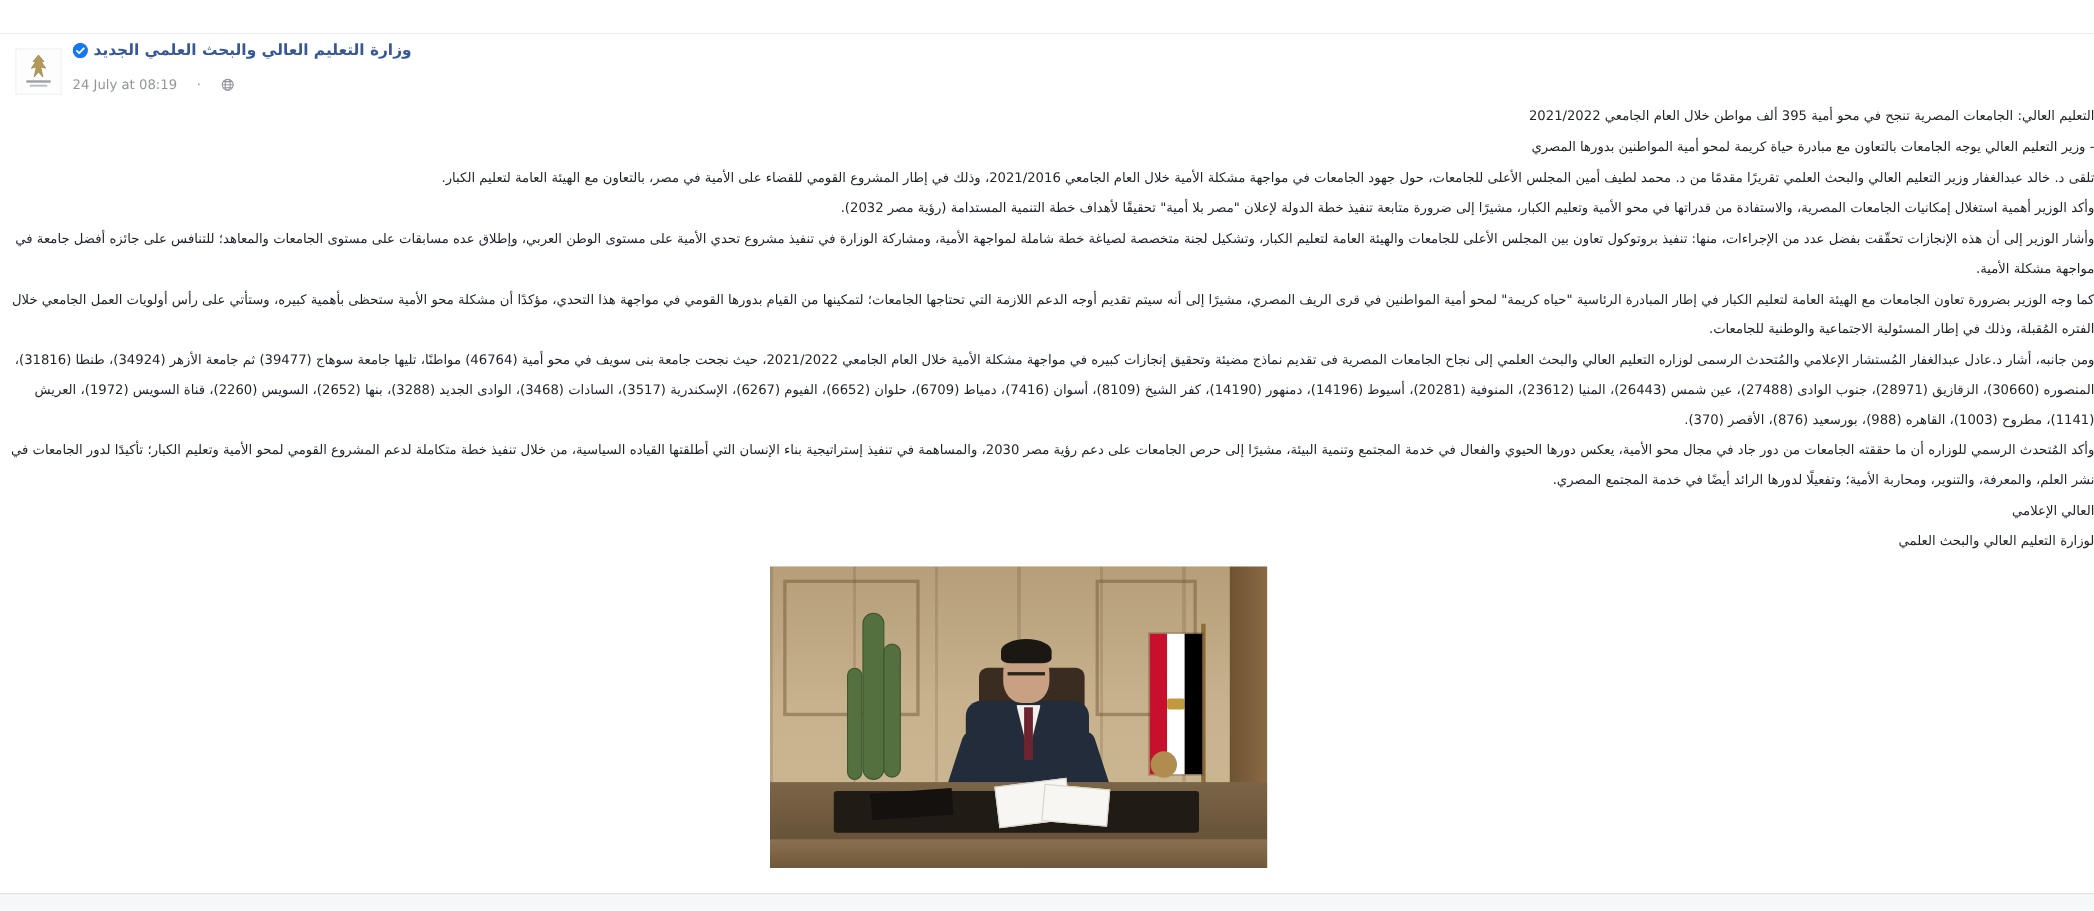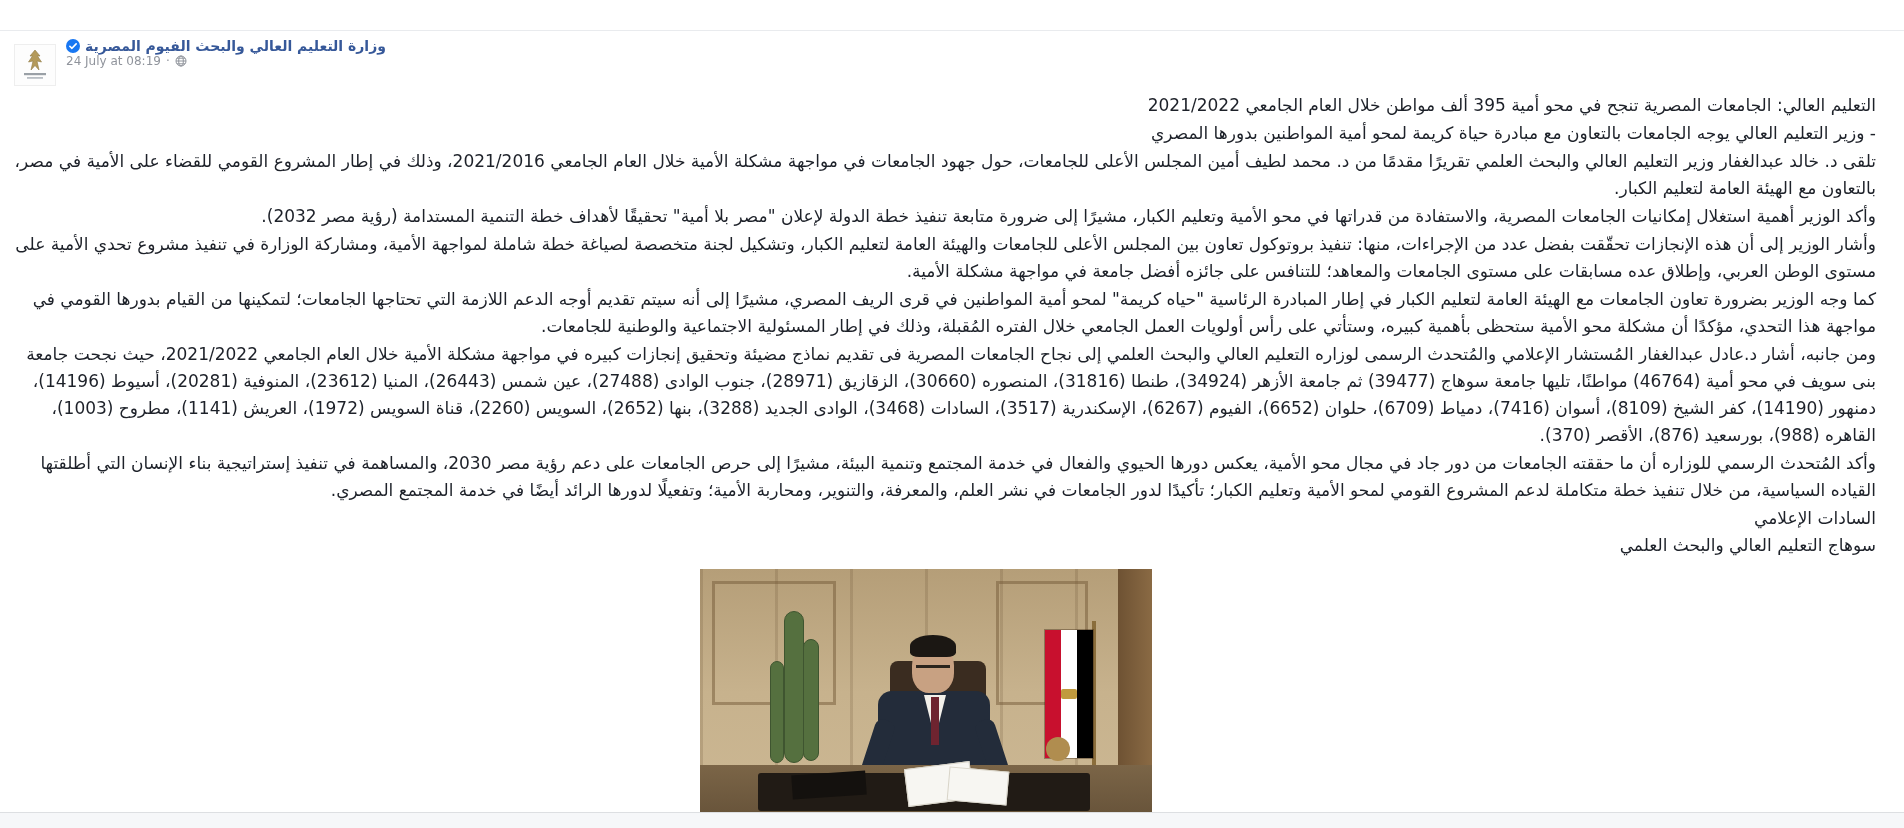--- a/index.html
+++ b/index.html
@@ -6,25 +6,25 @@
   .screen{position:relative;width:1904px;height:828px;overflow:hidden;background:#fff;
           font-family:"DejaVu Sans","Liberation Sans",sans-serif;}
   .top-strip{height:30px;border-bottom:1px solid #e9ebee;background:#fff;}
 
   
   .post-header{position:relative;display:flex;gap:10px;padding:7px 0 0 14px;height:50px;}
   .avatar{width:40px;height:40px;background:#fdfdfd;border:1px solid #eee;flex:0 0 auto;margin-top:6px;}
   .header-text{display:flex;flex-direction:column;}
   .name-row{display:flex;align-items:center;gap:5px;}
   .page-name{color:#365899;font-weight:bold;font-size:14px;direction:rtl;}
-  .meta-row{display:flex;align-items:center;gap:5px;color:#90949c;font-size:12px;margin-top:0;}
+  .meta-row{display:flex;align-items:center;gap:18px;color:#90949c;font-size:12px;margin-top:16px;}
 
   
-  .post-body{direction:rtl;text-align:right;padding:4px 28px 0 10px;
-             font-size:17px;line-height:27px;color:#1d2129;}
+  .post-body{direction:rtl;text-align:right;padding:4px 0 0 10px;
+             font-size:12px;line-height:27px;color:#1d2129;}
   .post-body p{margin:0 0 1px 0;}
   .post-body p.sig{margin:0;}
 
   
   .photo-row{direction:ltr;padding:10px 0 0 700px;}
   .post-photo{position:relative;width:452px;height:274px;overflow:hidden;background:#c3ad89;}
   .ph{position:absolute;}
   .ph-wall{left:0;top:0;width:452px;height:274px;
      background:linear-gradient(180deg,#b59e78 0%,#c7b28d 45%,#cdb995 100%);}
   .ph-seams{left:0;top:0;width:452px;height:200px;
@@ -69,21 +69,21 @@
         <rect x="9" y="28" width="22" height="2.2" fill="#9aa0a6"></rect>
         <rect x="12" y="32" width="16" height="1.8" fill="#b9bec4"></rect>
       </svg>
     </div>
     <div class="header-text">
       <div class="name-row">
         <svg width="14" height="14" viewBox="0 0 16 16">
           <circle cx="8" cy="8" r="8" fill="#1877f2"></circle>
           <path d="M4.4 8.3 L6.8 10.6 L11.6 5.6" stroke="#ffffff" stroke-width="1.9" fill="none" stroke-linecap="round" stroke-linejoin="round"></path>
         </svg>
-        <span class="page-name">وزارة التعليم العالي والبحث الفيوم المصرية</span>
+        <span class="page-name">وزارة التعليم العالي والبحث العلمي الجديد</span>
       </div>
       <div class="meta-row">
         <span>24 July at 08:19</span>
         <span>·</span>
         <svg width="12" height="12" viewBox="0 0 12 12">
           <circle cx="6" cy="6" r="5" fill="none" stroke="#90949c" stroke-width="1"></circle>
           <ellipse cx="6" cy="6" rx="2.3" ry="5" fill="none" stroke="#90949c" stroke-width="1"></ellipse>
           <path d="M1 6 H11 M2 3.2 H10 M2 8.8 H10" stroke="#90949c" stroke-width="1" fill="none"></path>
         </svg>
       </div>
@@ -92,22 +92,22 @@
 
   <div class="post-body">
     <p>التعليم العالي: الجامعات المصرية تنجح في محو أمية 395 ألف مواطن خلال العام الجامعي 2021/2022</p>
     <p>- وزير التعليم العالي يوجه الجامعات بالتعاون مع مبادرة حياة كريمة لمحو أمية المواطنين بدورها المصري</p>
     <p>تلقى د. خالد عبدالغفار وزير التعليم العالي والبحث العلمي تقريرًا مقدمًا من د. محمد لطيف أمين المجلس الأعلى للجامعات، حول جهود الجامعات في مواجهة مشكلة الأمية خلال العام الجامعي 2021/2016، وذلك في إطار المشروع القومي للقضاء على الأمية في مصر، بالتعاون مع الهيئة العامة لتعليم الكبار.</p>
     <p>وأكد الوزير أهمية استغلال إمكانيات الجامعات المصرية، والاستفادة من قدراتها في محو الأمية وتعليم الكبار، مشيرًا إلى ضرورة متابعة تنفيذ خطة الدولة لإعلان "مصر بلا أمية" تحقيقًا لأهداف خطة التنمية المستدامة (رؤية مصر 2032).</p>
     <p>وأشار الوزير إلى أن هذه الإنجازات تحقّقت بفضل عدد من الإجراءات، منها: تنفيذ بروتوكول تعاون بين المجلس الأعلى للجامعات والهيئة العامة لتعليم الكبار، وتشكيل لجنة متخصصة لصياغة خطة شاملة لمواجهة الأمية، ومشاركة الوزارة في تنفيذ مشروع تحدي الأمية على مستوى الوطن العربي، وإطلاق عده مسابقات على مستوى الجامعات والمعاهد؛ للتنافس على جائزه أفضل جامعة في مواجهة مشكلة الأمية.</p>
     <p>كما وجه الوزير بضرورة تعاون الجامعات مع الهيئة العامة لتعليم الكبار في إطار المبادرة الرئاسية "حياه كريمة" لمحو أمية المواطنين في قرى الريف المصري، مشيرًا إلى أنه سيتم تقديم أوجه الدعم اللازمة التي تحتاجها الجامعات؛ لتمكينها من القيام بدورها القومي في مواجهة هذا التحدي، مؤكدًا أن مشكلة محو الأمية ستحظى بأهمية كبيره، وستأتي على رأس أولويات العمل الجامعي خلال الفتره المُقبلة، وذلك في إطار المسئولية الاجتماعية والوطنية للجامعات.</p>
     <p>ومن جانبه، أشار د.عادل عبدالغفار المُستشار الإعلامي والمُتحدث الرسمى لوزاره التعليم العالي والبحث العلمي إلى نجاح الجامعات المصرية فى تقديم نماذج مضيئة وتحقيق إنجازات كبيره في مواجهة مشكلة الأمية خلال العام الجامعي 2021/2022، حيث نجحت جامعة بنى سويف في محو أمية (46764) مواطنًا، تليها جامعة سوهاج (39477) ثم جامعة الأزهر (34924)، طنطا (31816)، المنصوره (30660)، الزقازيق (28971)، جنوب الوادى (27488)، عين شمس (26443)، المنيا (23612)، المنوفية (20281)، أسيوط (14196)، دمنهور (14190)، كفر الشيخ (8109)، أسوان (7416)، دمياط (6709)، حلوان (6652)، الفيوم (6267)، الإسكندرية (3517)، السادات (3468)، الوادى الجديد (3288)، بنها (2652)، السويس (2260)، قناة السويس (1972)، العريش (1141)، مطروح (1003)، القاهره (988)، بورسعيد (876)، الأقصر (370).</p>
     <p>وأكد المُتحدث الرسمي للوزاره أن ما حققته الجامعات من دور جاد في مجال محو الأمية، يعكس دورها الحيوي والفعال في خدمة المجتمع وتنمية البيئة، مشيرًا إلى حرص الجامعات على دعم رؤية مصر 2030، والمساهمة في تنفيذ إستراتيجية بناء الإنسان التي أطلقتها القياده السياسية، من خلال تنفيذ خطة متكاملة لدعم المشروع القومي لمحو الأمية وتعليم الكبار؛ تأكيدًا لدور الجامعات في نشر العلم، والمعرفة، والتنوير، ومحاربة الأمية؛ وتفعيلًا لدورها الرائد أيضًا في خدمة المجتمع المصري.</p>
-    <p class="sig">السادات الإعلامي</p>
-    <p class="sig">سوهاج التعليم العالي والبحث العلمي</p>
+    <p class="sig">العالي الإعلامي</p>
+    <p class="sig">لوزارة التعليم العالي والبحث العلمي</p>
   </div>
 
   <div class="photo-row">
     <div class="post-photo">
       <div class="ph ph-wall"></div>
       <div class="ph ph-seams"></div>
       <div class="ph ph-panel" style="left:12px;top:12px;width:118px;height:118px;"></div>
       <div class="ph ph-panel" style="left:296px;top:12px;width:86px;height:118px;"></div>
       <div class="ph ph-cabinet"></div>
 

